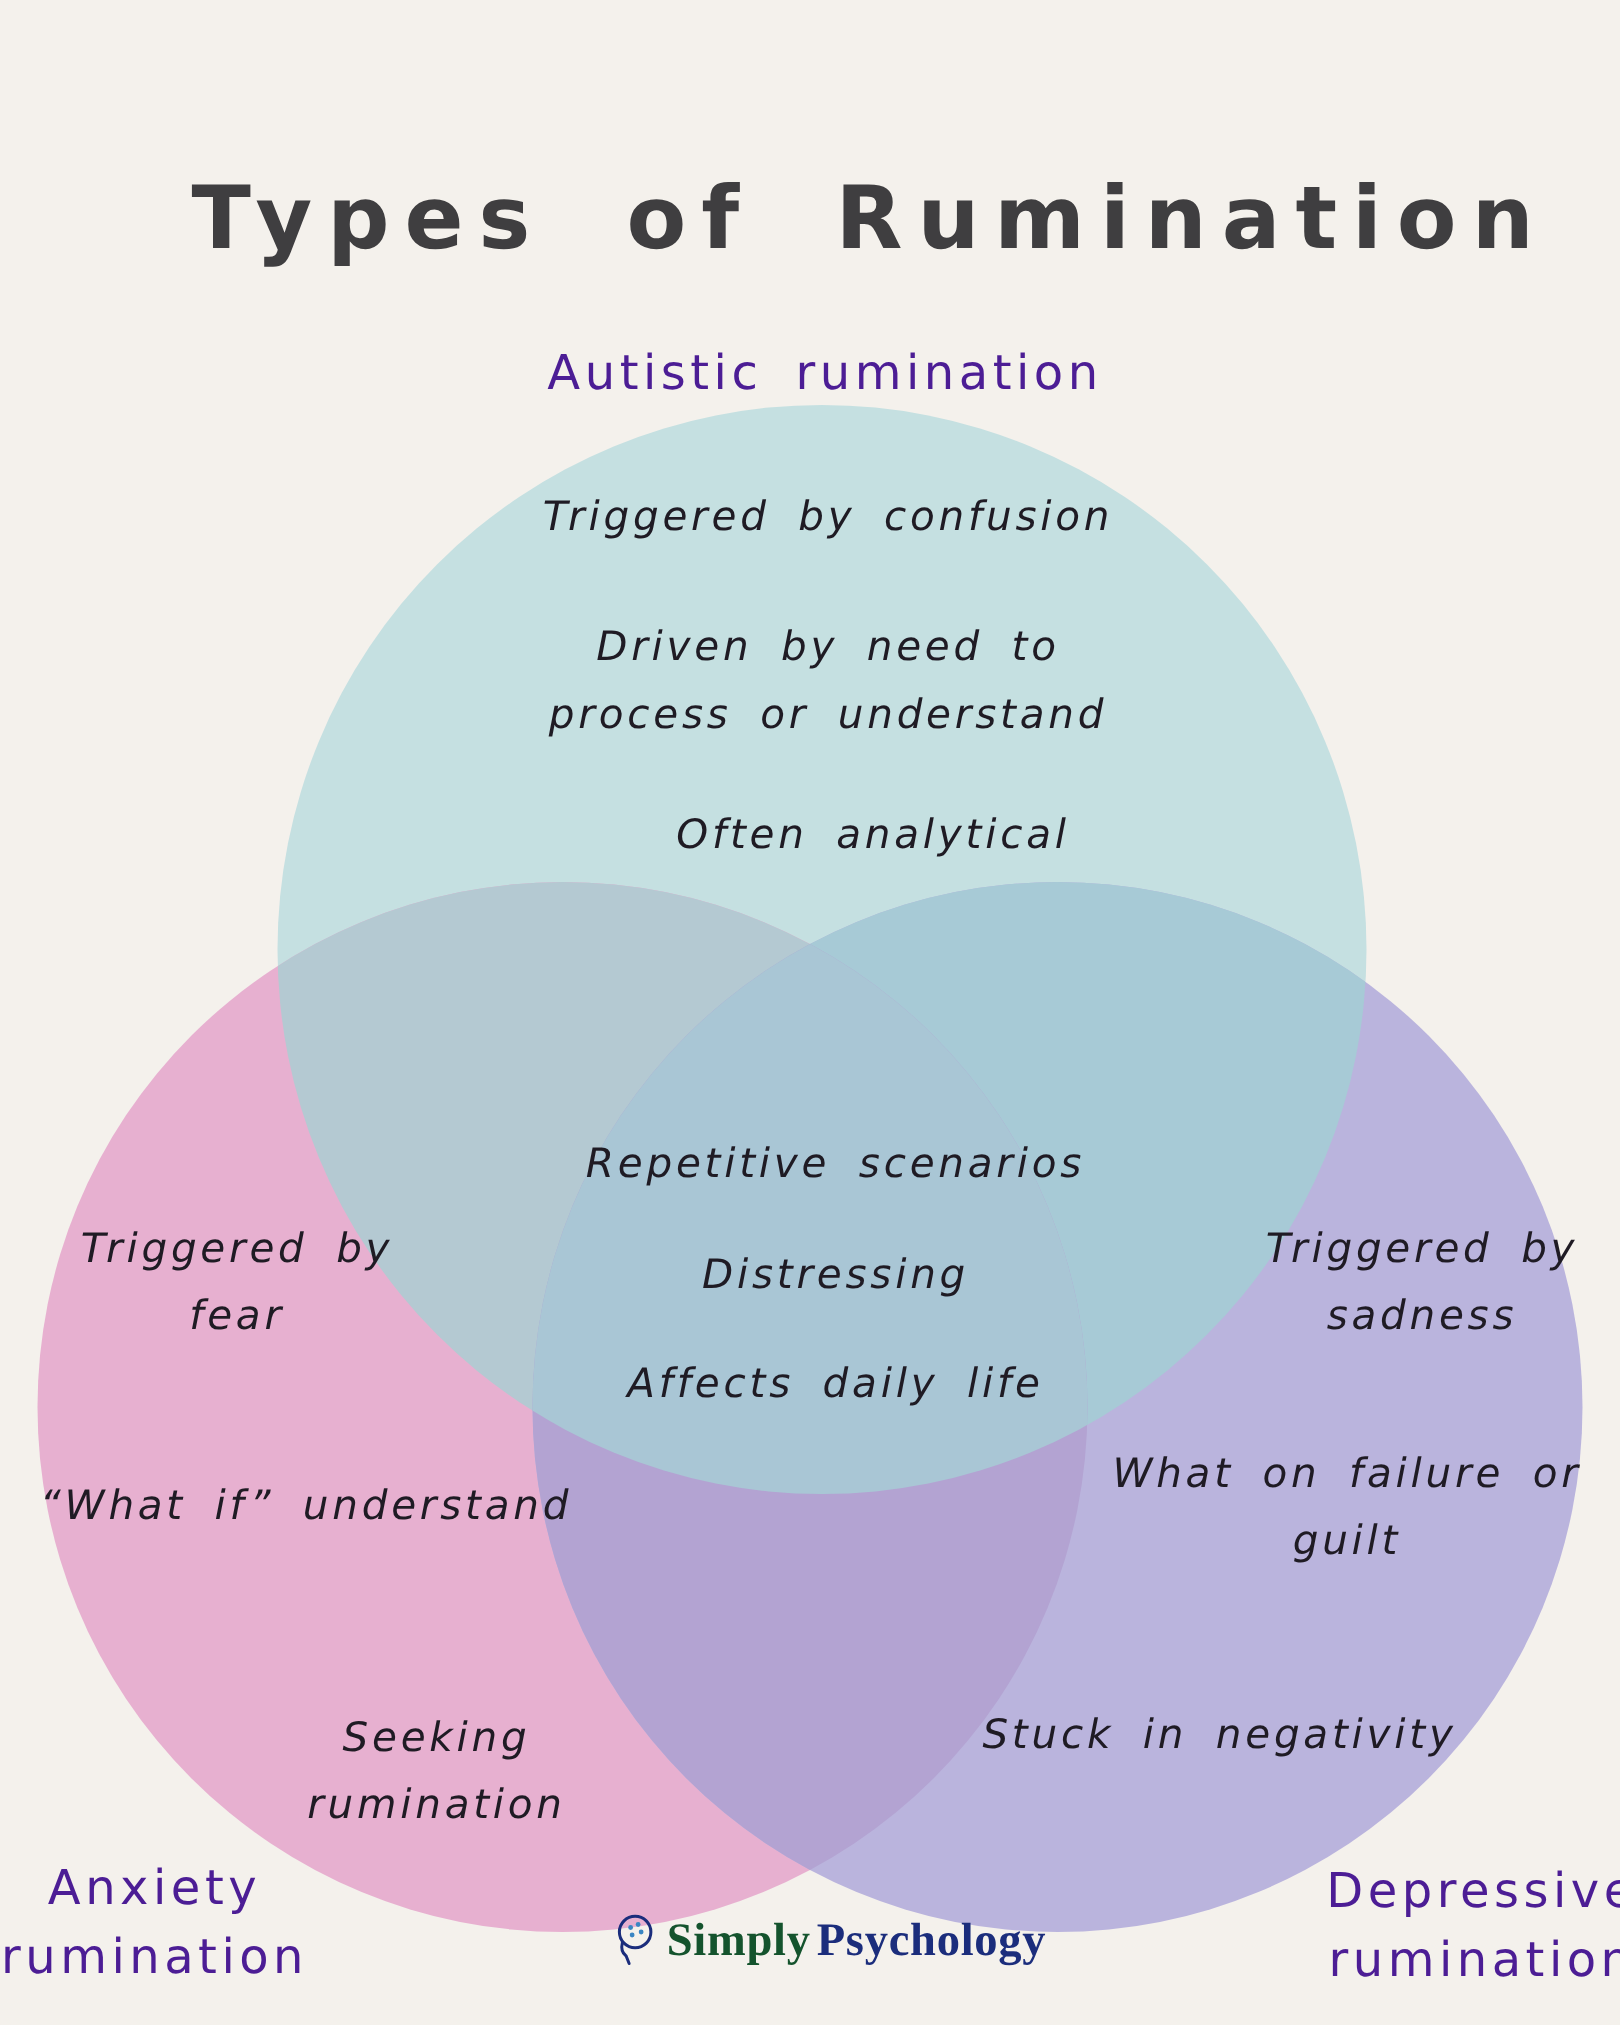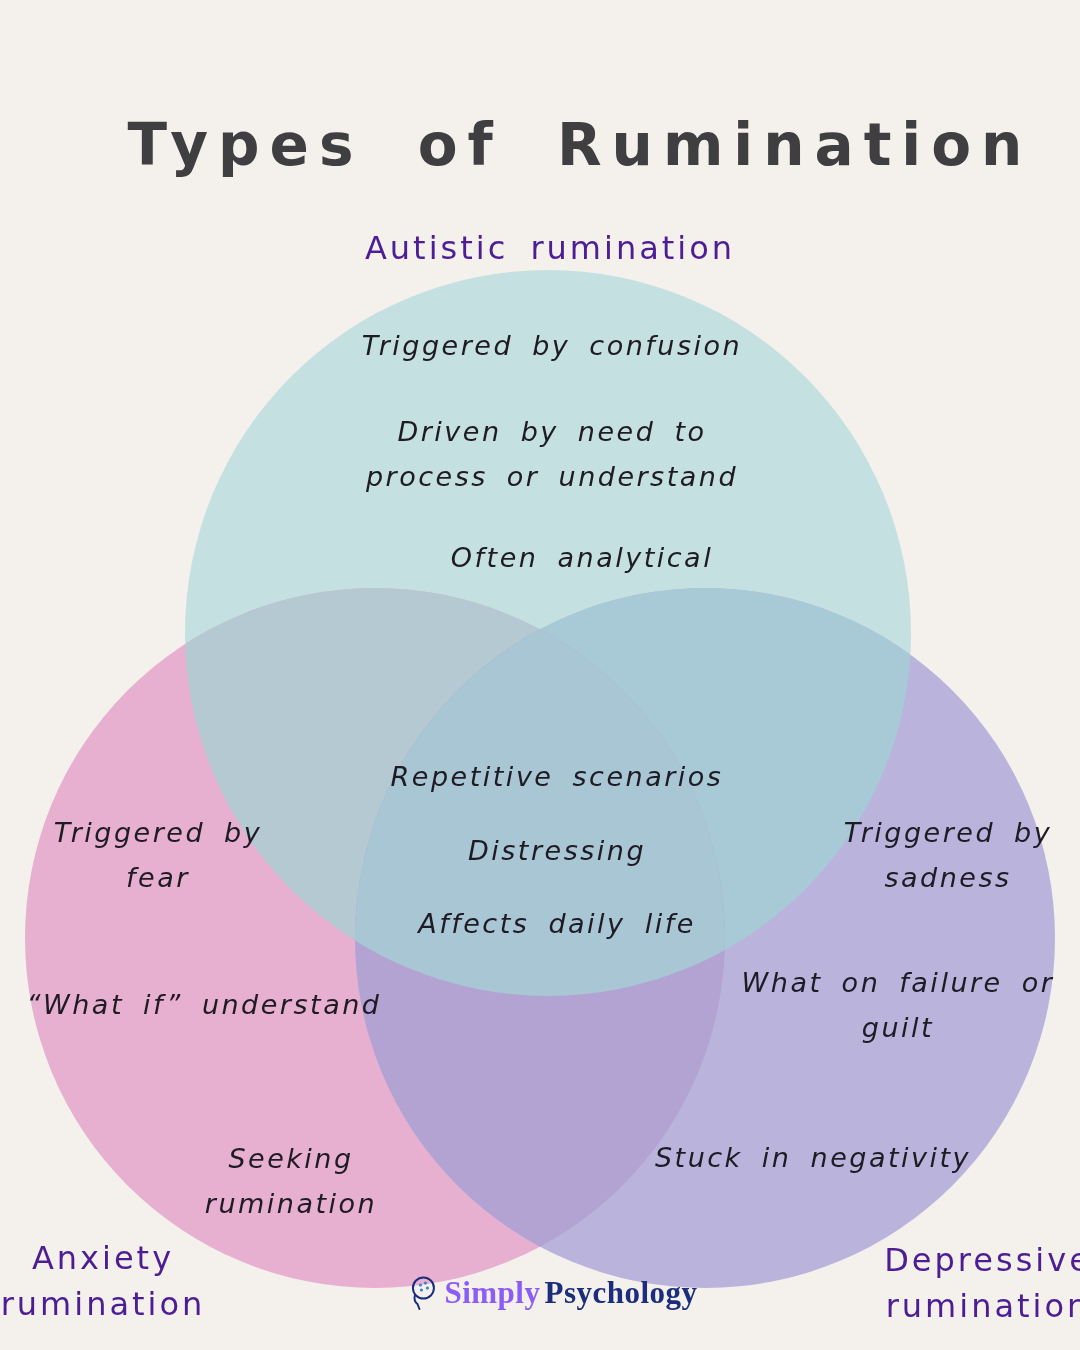--- a/index.html
+++ b/index.html
@@ -51,21 +51,21 @@
   }
   .logo{
     display:flex;
     align-items:center;
     gap:4px;
     font-family:"Liberation Serif", serif;
     font-size:31px;
     font-weight:bold;
     letter-spacing:0.5px;
   }
-  .logo .simply{color:#8b5cf6;}
+  .logo .simply{color:#14532d;}
   .logo .psych{color:#1b2d7c;}
   .logo svg{display:block;}
 </style>
 </head>
 <body>
 
 <div id="canvas">
 
   <svg id="venn-svg" viewBox="0 0 1080 1350">
     <defs>

